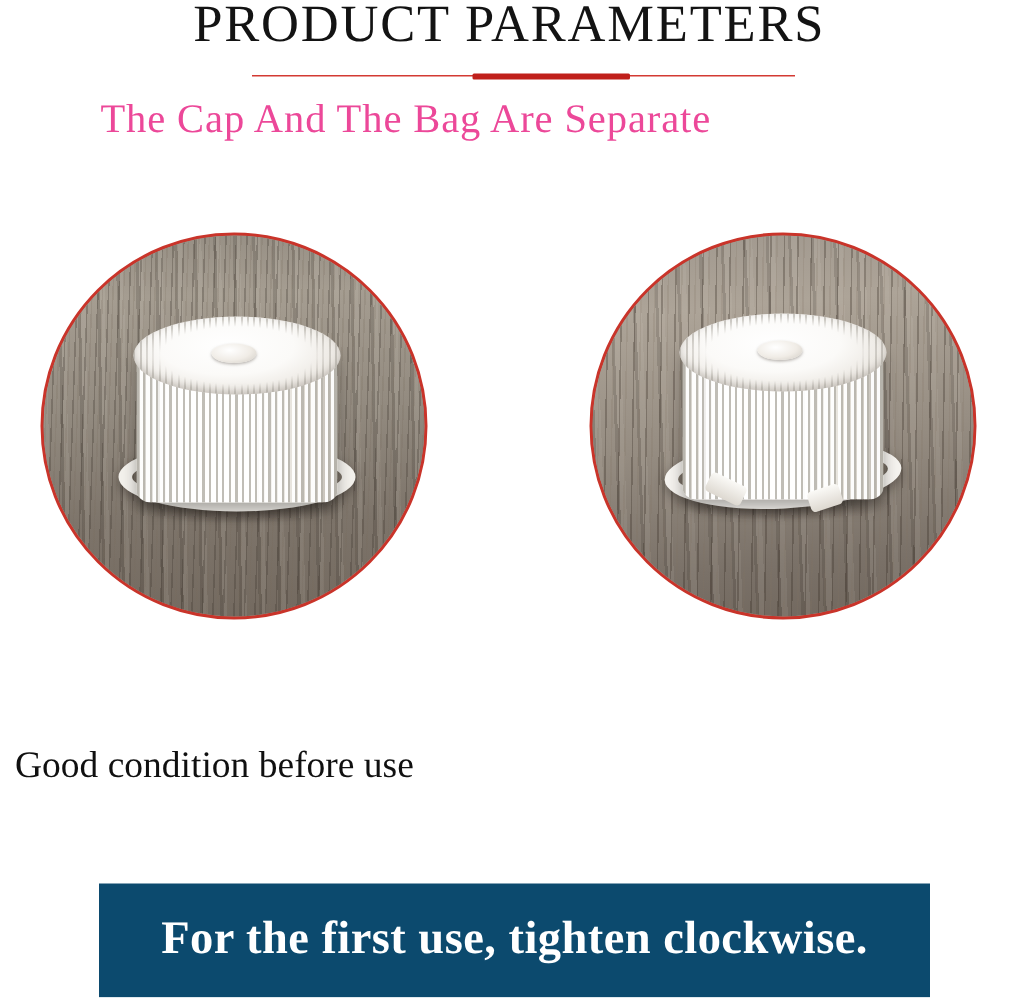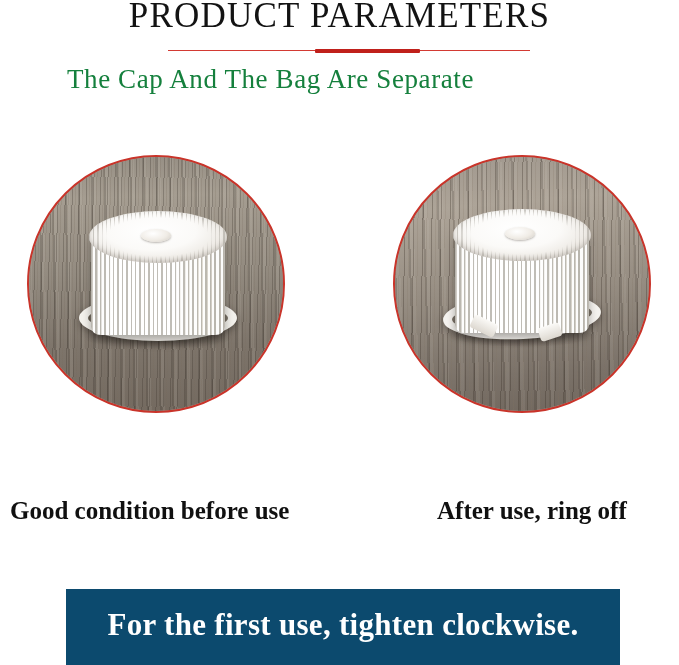--- a/index.html
+++ b/index.html
@@ -62,21 +62,21 @@
   .page-subtitle {
     position: absolute;
     left: 0;
     top: 64px;
     width: 541px;
     text-align: center;
     font-family: "Liberation Serif", "DejaVu Serif", serif;
     font-size: 27px;
     font-weight: 400;
     letter-spacing: 0.6px;
-    color: #15803d;
+    color: #ec4899;
     white-space: nowrap;
   }
 
   
   .photo-row {
     position: absolute;
     left: 0;
     top: 155px;
     width: 679px;
     height: 262px;
@@ -278,21 +278,21 @@
     background: radial-gradient(ellipse at 50% 50%,
       rgba(40,34,28,0.40) 0%, rgba(40,34,28,0.0) 72%);
   }
 
   
   .caption {
     position: absolute;
     top: 497px;
     font-family: "Liberation Serif", "DejaVu Serif", serif;
     font-size: 25px;
-    font-weight: 700;
+    font-weight: 400;
     color: #101010;
     white-space: nowrap;
   }
   .caption.left  { left: 10px; }
   .caption.right { left: 437px; }
 
   
   .banner {
     position: absolute;
     left: 66px;
@@ -357,19 +357,18 @@
           <div class="cap-nub"></div>
           <div class="ring-gap"></div>
           <div class="ring-gap g2"></div>
         </div>
       </div>
     </div>
   </div>
 
   <div class="caption left">Good condition before use</div>
 
-  <div class="caption right">After use, ring off</div>
 
   <div class="banner">
     <span class="banner-text">For the first use, tighten clockwise.</span>
   </div>
 
 </div>
 
 </body></html>

